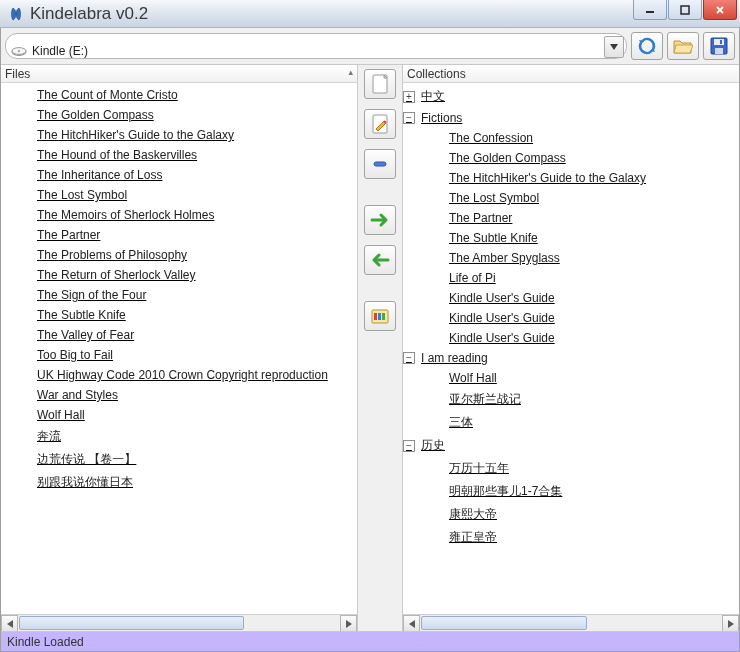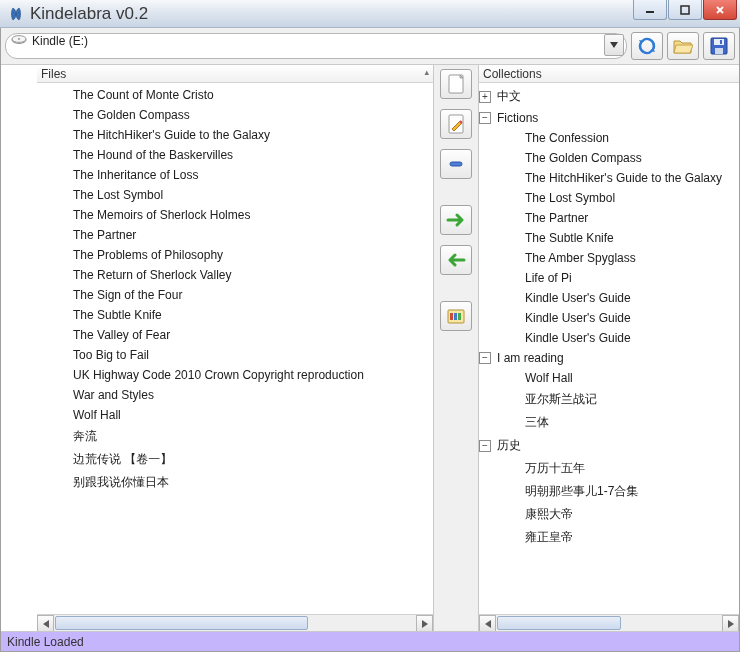--- a/index.html
+++ b/index.html
@@ -56,21 +56,21 @@
   
   .toolbar {
     display: flex;
     align-items: center;
     padding: 4px 4px 4px 4px;
     gap: 4px;
   }
   .dropdown {
     flex: 1;
     display: flex;
-    align-items: flex-start;
+    align-items: flex-end;
     height: 26px;
     border: 1px solid #b7b7b7;
     background: #ffffff;
     border-radius: 12px;
     padding: 0 2px 0 4px;
   }
   .dropdown .dd-icon {
     width: 18px; display: flex; justify-content: center;
   }
   .dropdown .dd-label { flex: 1; padding-left: 4px; color: #222; }
@@ -95,21 +95,21 @@
     flex: 1;
     background: #ffffff;
     border-top: 1px solid #c9c9c9;
     min-height: 0;
   }
   .panel {
     display: flex;
     flex-direction: column;
     min-width: 0;
   }
-  .panel.files { width: 396px; margin-left: 36px; }
+  .panel.files { width: 356px; }
   .panel.middle {
     width: 46px; background: #f0f0f0;
     border-left: 1px solid #c9c9c9;
     border-right: 1px solid #c9c9c9;
     padding: 4px 6px;
     gap: 10px;
     display: flex;
     flex-direction: column;
     align-items: center;
   }
@@ -128,21 +128,21 @@
   .panel-header .sort-caret {
     position: absolute; right: 4px; top: 2px;
     font-size: 9px; color: #777;
   }
   .tree {
     flex: 1;
     overflow: hidden;
     position: relative;
     padding: 2px 0 0 0;
   }
-  .tree ul { list-style: none; margin: 0; padding: 0; }
+  .tree ul { list-style: none; margin: 0; padding: 0; text-decoration: underline; }
   .tree li {
     padding: 3px 0 3px 0;
     white-space: nowrap;
     color: #202020;
     display: flex;
     align-items: center;
   }
   .tree.files-tree li { padding-left: 36px; }
   .col-node { padding-left: 18px; }
   .col-node .expander {

